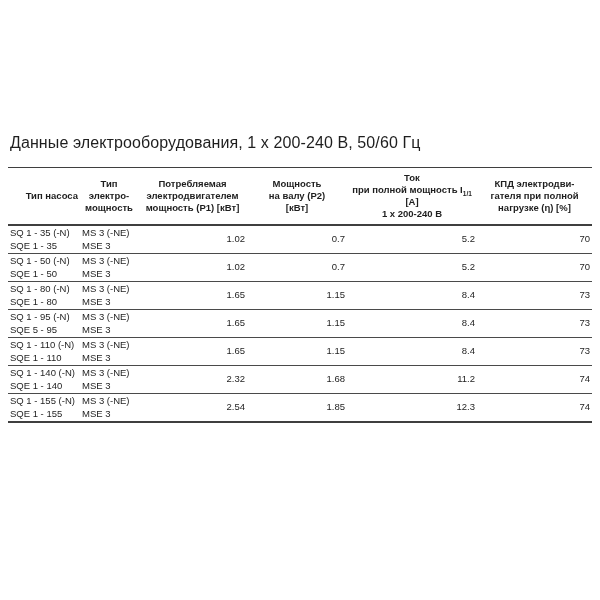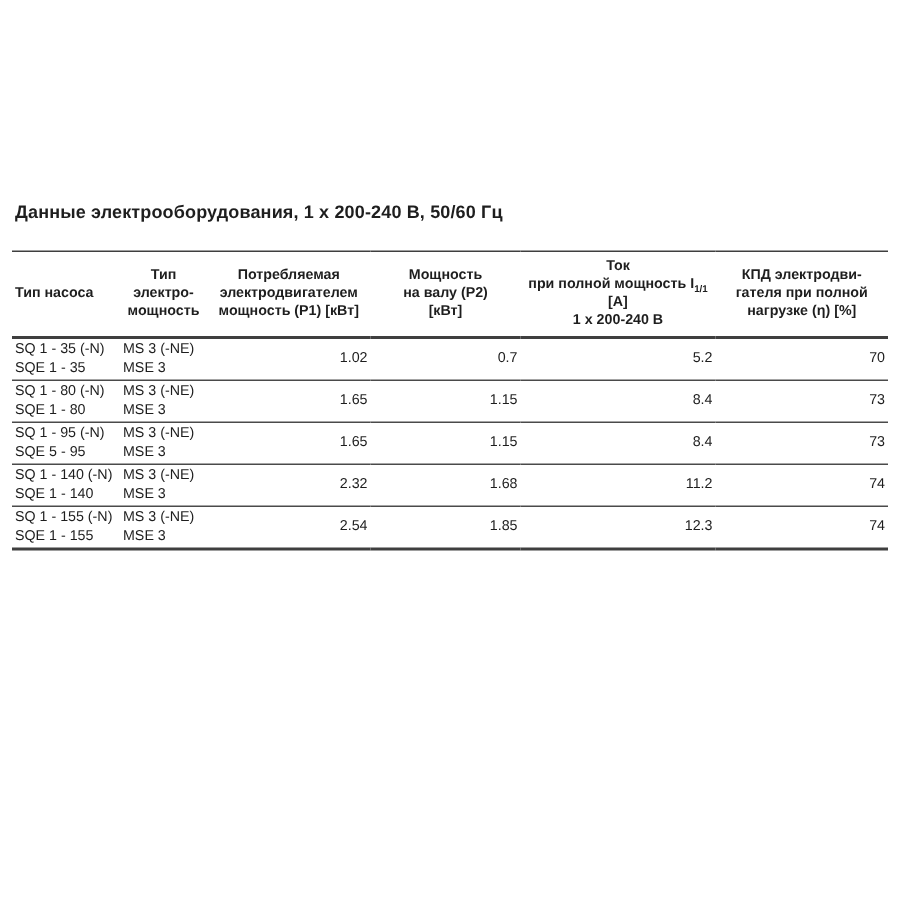--- a/index.html
+++ b/index.html
@@ -6,22 +6,22 @@
   html, body { width: 600px; height: 600px; background: #ffffff; }
   body {
     position: relative;
     font-family: "Liberation Sans", sans-serif;
     color: #1e1e1e;
   }
   .doc-title {
     position: absolute;
     left: 10px;
     top: 134px;
-    font-size: 12px;
-    font-weight: bold;
+    font-size: 16px;
+    font-weight: normal;
     letter-spacing: 0.1px;
     white-space: nowrap;
   }
   table.data-table {
     position: absolute;
     left: 8px;
     top: 167px;
     width: 584px;
     border-collapse: collapse;
     table-layout: fixed;
@@ -36,21 +36,21 @@
   col.c6 { width: 115px; }
   thead th {
     font-size: 9.5px;
     font-weight: bold;
     line-height: 12px;
     text-align: center;
     vertical-align: middle;
     padding: 4px 2px;
     border-bottom: 2.5px solid #3f3f3f;
   }
-  thead th.left { text-align: left; padding-left: 2px; }
+  thead th.left { text-align: right; padding-left: 2px; }
   tbody td {
     font-size: 9.5px;
     line-height: 12.5px;
     height: 27px;
     text-align: right;
     vertical-align: middle;
     border-bottom: 1.5px solid #4a4a4a;
     padding: 1px 2px;
   }
   tbody tr:last-child td { border-bottom: none; }
@@ -110,29 +110,45 @@
   <tbody>
     <tr>
       <td class="left"><span>SQ 1 - 35 (-N)</span><br><span>SQE 1 - 35</span></td>
       <td class="left"><span>MS 3 (-NE)</span><br><span>MSE 3</span></td>
       <td>1.02</td>
       <td>0.7</td>
       <td>5.2</td>
       <td>70</td>
     </tr>
     <tr>
+      <td class="left"><span>SQ 1 - 50 (-N)</span><br><span>SQE 1 - 50</span></td>
+      <td class="left"><span>MS 3 (-NE)</span><br><span>MSE 3</span></td>
+      <td>1.02</td>
+      <td>0.7</td>
+      <td>5.2</td>
+      <td>70</td>
+    </tr>
+    <tr>
       <td class="left"><span>SQ 1 - 80 (-N)</span><br><span>SQE 1 - 80</span></td>
       <td class="left"><span>MS 3 (-NE)</span><br><span>MSE 3</span></td>
       <td>1.65</td>
       <td>1.15</td>
       <td>8.4</td>
       <td>73</td>
     </tr>
     <tr>
       <td class="left"><span>SQ 1 - 95 (-N)</span><br><span>SQE 5 - 95</span></td>
+      <td class="left"><span>MS 3 (-NE)</span><br><span>MSE 3</span></td>
+      <td>1.65</td>
+      <td>1.15</td>
+      <td>8.4</td>
+      <td>73</td>
+    </tr>
+    <tr>
+      <td class="left"><span>SQ 1 - 110 (-N)</span><br><span>SQE 1 - 110</span></td>
       <td class="left"><span>MS 3 (-NE)</span><br><span>MSE 3</span></td>
       <td>1.65</td>
       <td>1.15</td>
       <td>8.4</td>
       <td>73</td>
     </tr>
     <tr>
       <td class="left"><span>SQ 1 - 140 (-N)</span><br><span>SQE 1 - 140</span></td>
       <td class="left"><span>MS 3 (-NE)</span><br><span>MSE 3</span></td>
       <td>2.32</td>

